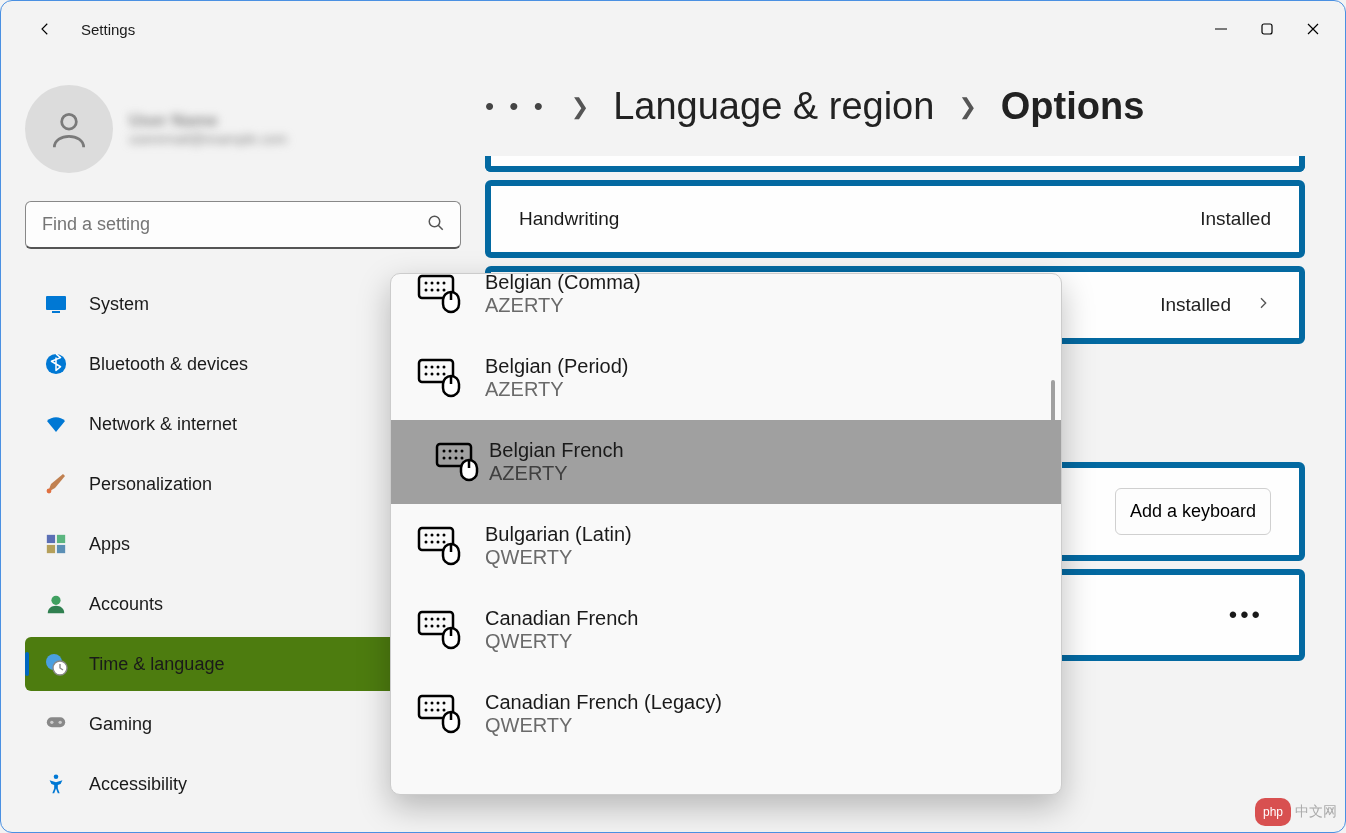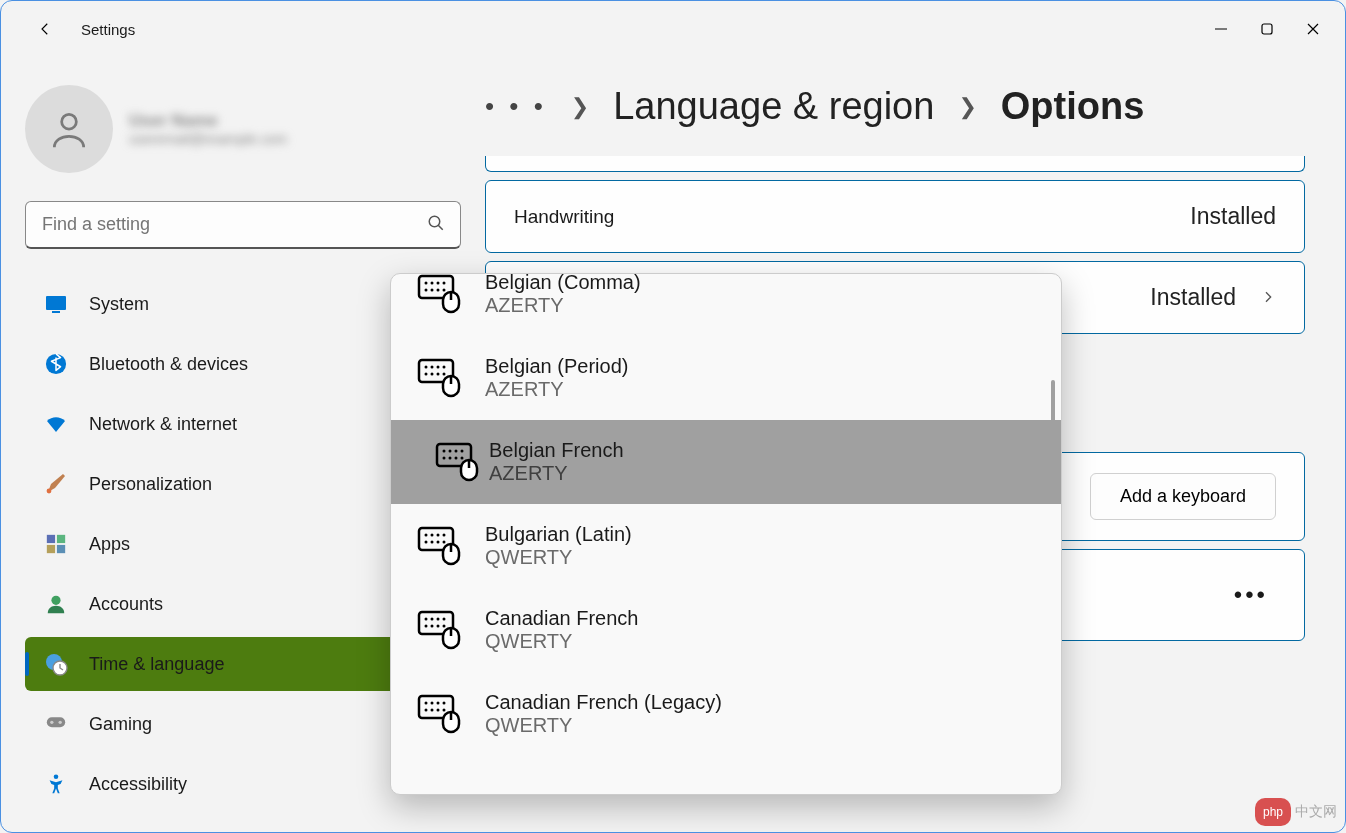--- a/index.html
+++ b/index.html
@@ -168,56 +168,56 @@
   .breadcrumb .crumb {
     font-weight: 500;
     color: #222;
   }
   .breadcrumb .crumb.current {
     font-weight: 700;
   }
 
   .card {
     background: #fefefe;
-    border: 1px solid #0369a1;
+    border: 6px solid #0369a1;
     border-radius: 6px;
     padding: 22px 28px;
     margin-bottom: 8px;
     display: flex;
     align-items: center;
     justify-content: space-between;
     font-size: 19px;
   }
   .card .right {
     display: flex;
     align-items: center;
     gap: 24px;
     color: #222;
-    font-size: 23px;
+    font-size: 19px;
   }
   .card .chev-icon { color: #555; }
 
   .stub-card {
     height: 16px;
     padding: 0;
     border-top: none;
     border-radius: 0 0 6px 6px;
   }
 
   .section-gap { height: 110px; }
 
   .keyboards-card {
     padding: 20px 28px;
     align-items: center;
   }
   .add-btn {
     border: 1px solid #d0d0d0;
     background: #fdfdfd;
     border-radius: 6px;
-    padding: 12px 29px;
+    padding: 12px 14px;
     font-size: 18px;
     cursor: pointer;
   }
 
   .more-card {
     height: 92px;
     display: flex;
     align-items: center;
     justify-content: flex-end;
     padding: 0 36px;

